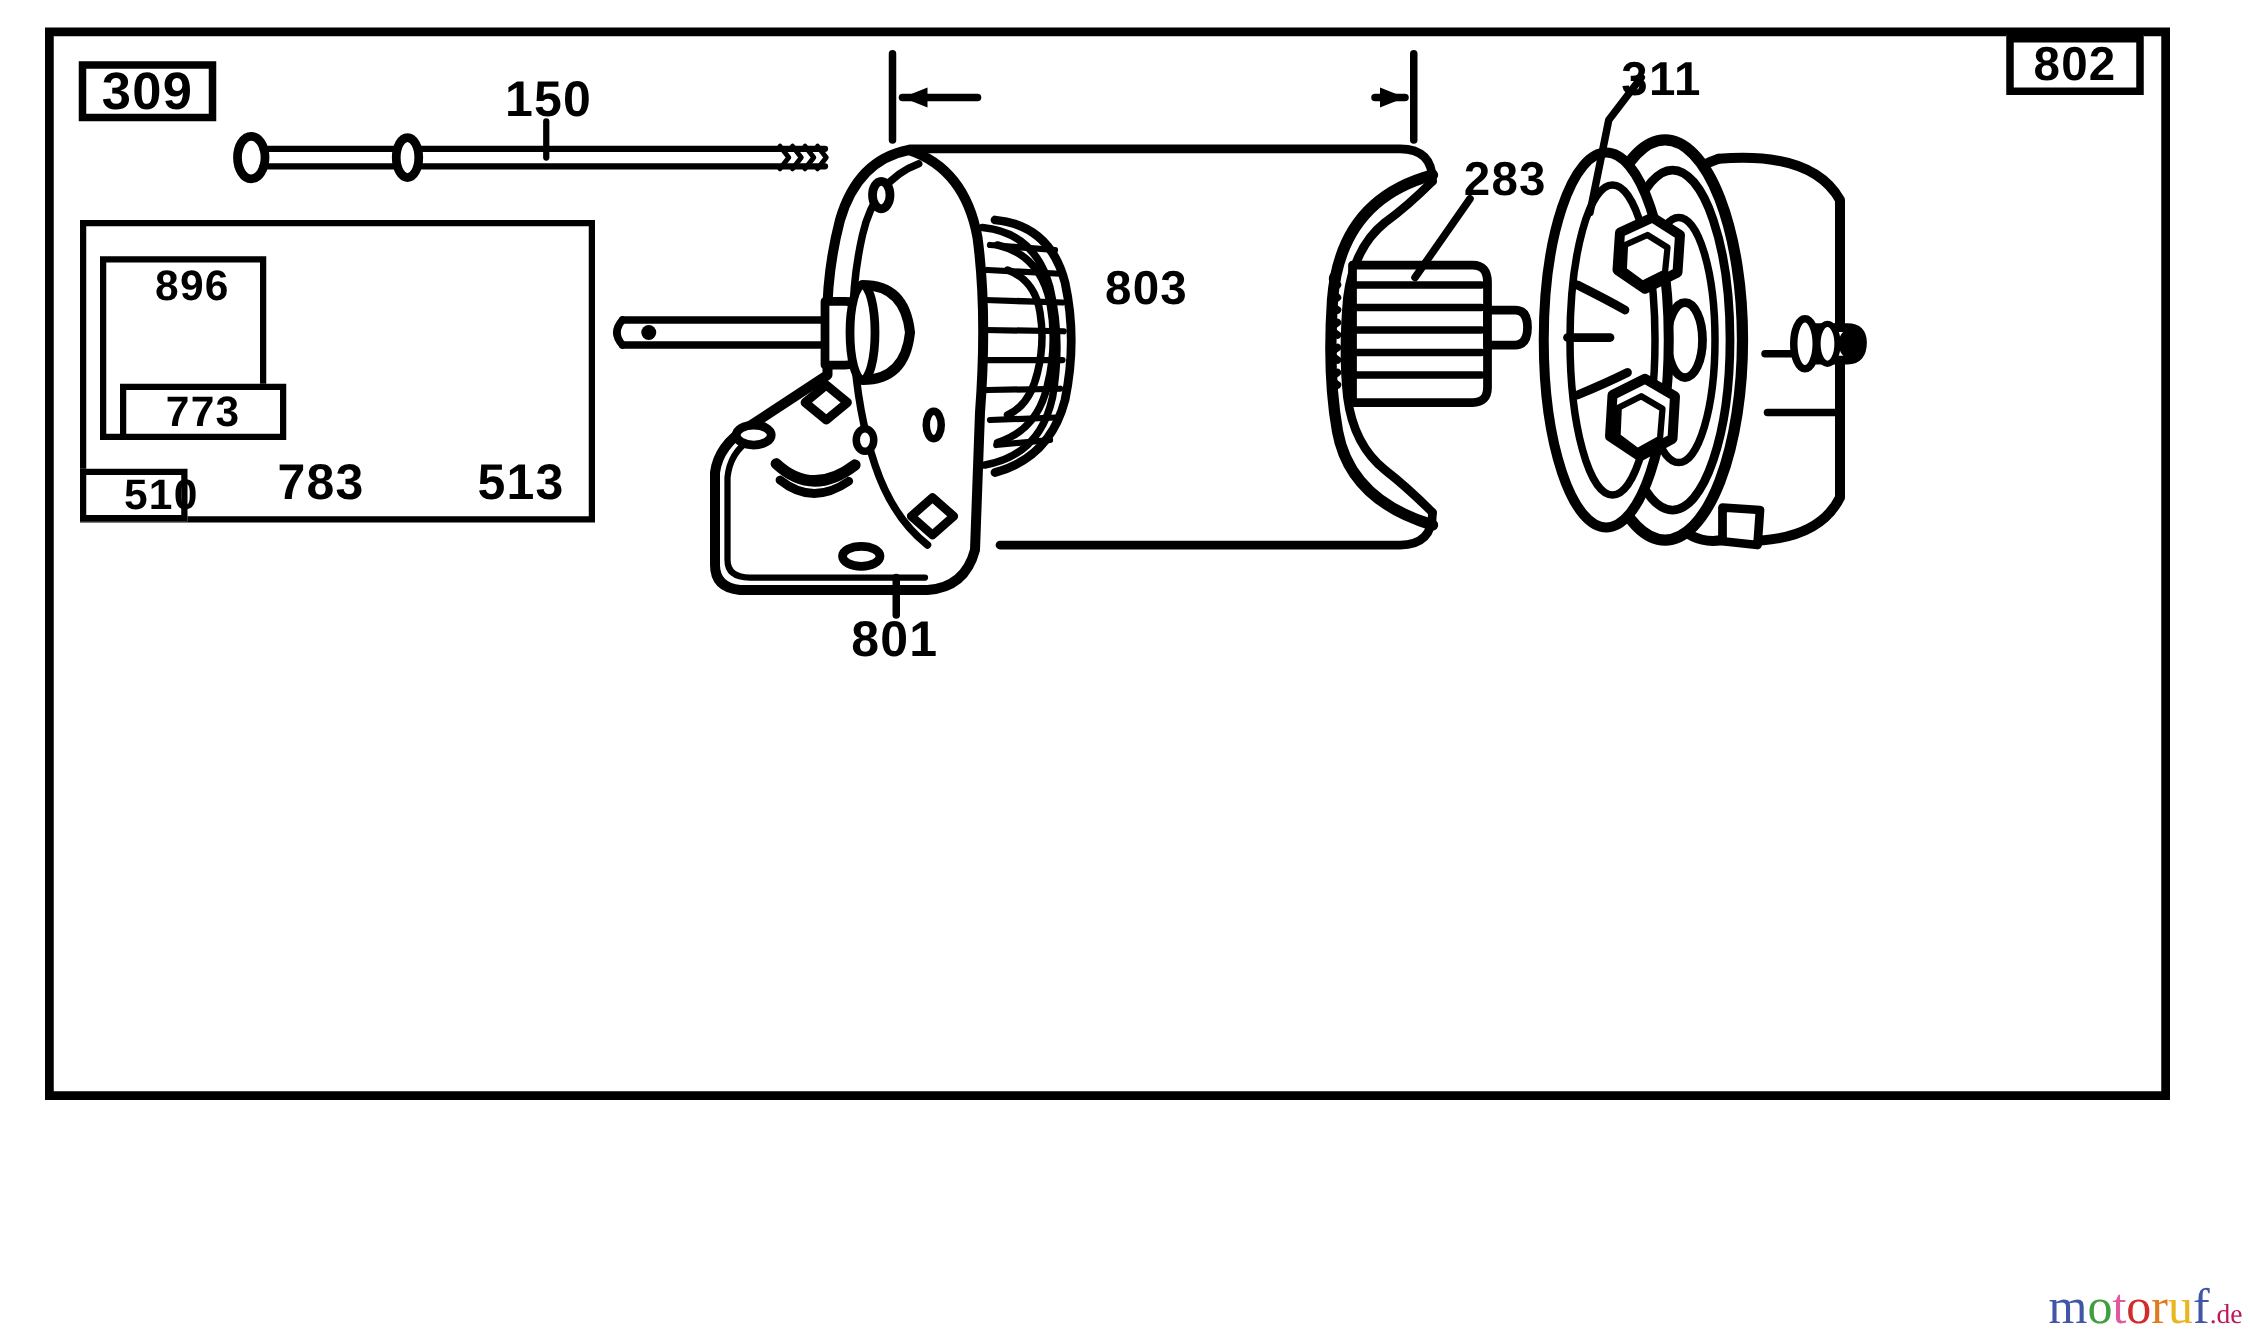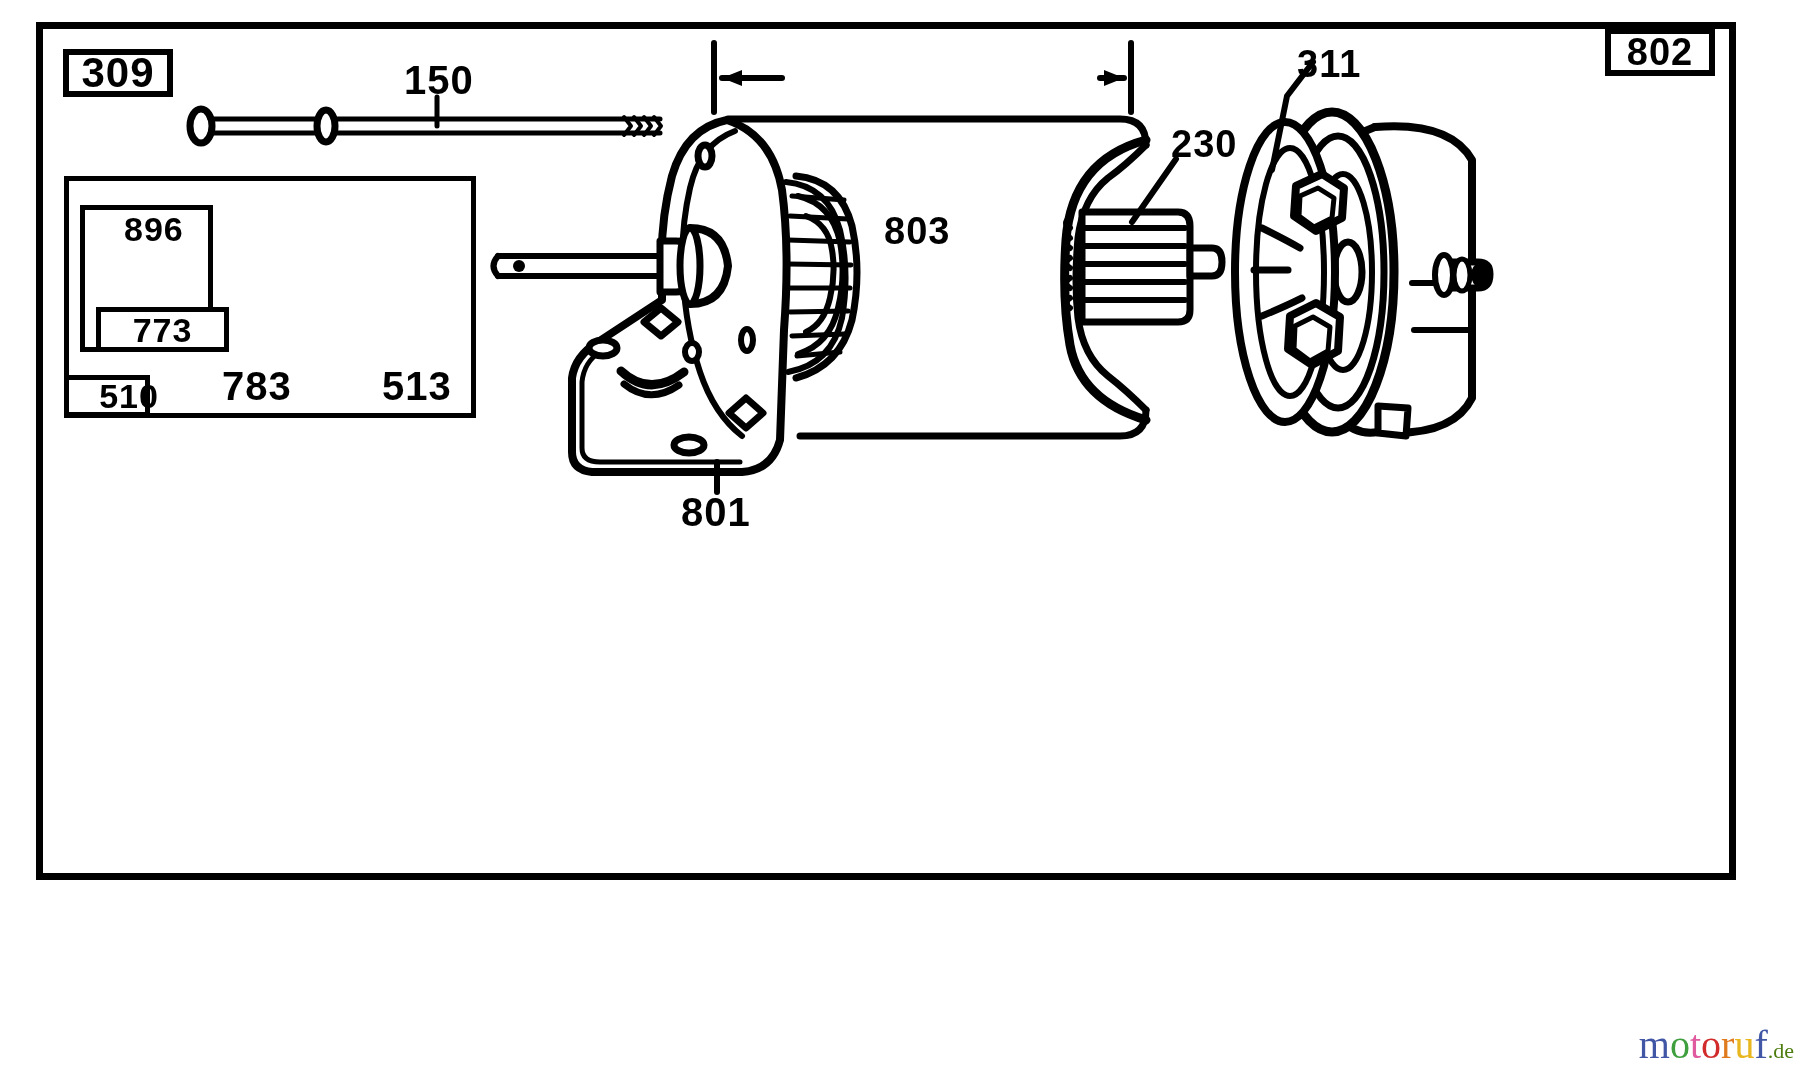--- a/index.html
+++ b/index.html
@@ -311,25 +311,25 @@
 
   <div class="callout" style="left:681px; top:492px; font-size:40px;">
     <span>801</span>
   </div>
 
   <div class="callout" style="left:884px; top:200px; font-size:38px;margin-top:12px;">
     <span>803</span>
   </div>
 
   <div class="callout" style="left:1171px; top:125px; font-size:38px;">
-    <span>230</span>
+    <span>283</span>
   </div>
 
   <div class="callout" style="left:1297px; top:45px; font-size:38px;">
     <span>311</span>
   </div>
 
 
   <div class="wm">
-    <span style="color: rgb(65, 87, 166);">m</span><span style="color: rgb(63, 159, 63);">o</span><span style="color: rgb(224, 90, 160);">t</span><span style="color: rgb(209, 43, 43);">o</span><span style="color: rgb(224, 122, 31);">r</span><span style="color: rgb(232, 182, 30);">u</span><span style="color: rgb(65, 87, 166);">f</span><span class="suf" style="color: #4d7c0f;">.de</span>
+    <span style="color: rgb(65, 87, 166);">m</span><span style="color: rgb(63, 159, 63);">o</span><span style="color: rgb(224, 90, 160);">t</span><span style="color: rgb(209, 43, 43);">o</span><span style="color: rgb(224, 122, 31);">r</span><span style="color: rgb(232, 182, 30);">u</span><span style="color: rgb(65, 87, 166);">f</span><span class="suf" style="color: #be185d;">.de</span>
   </div>
 
 </div>
 
 </body></html>

